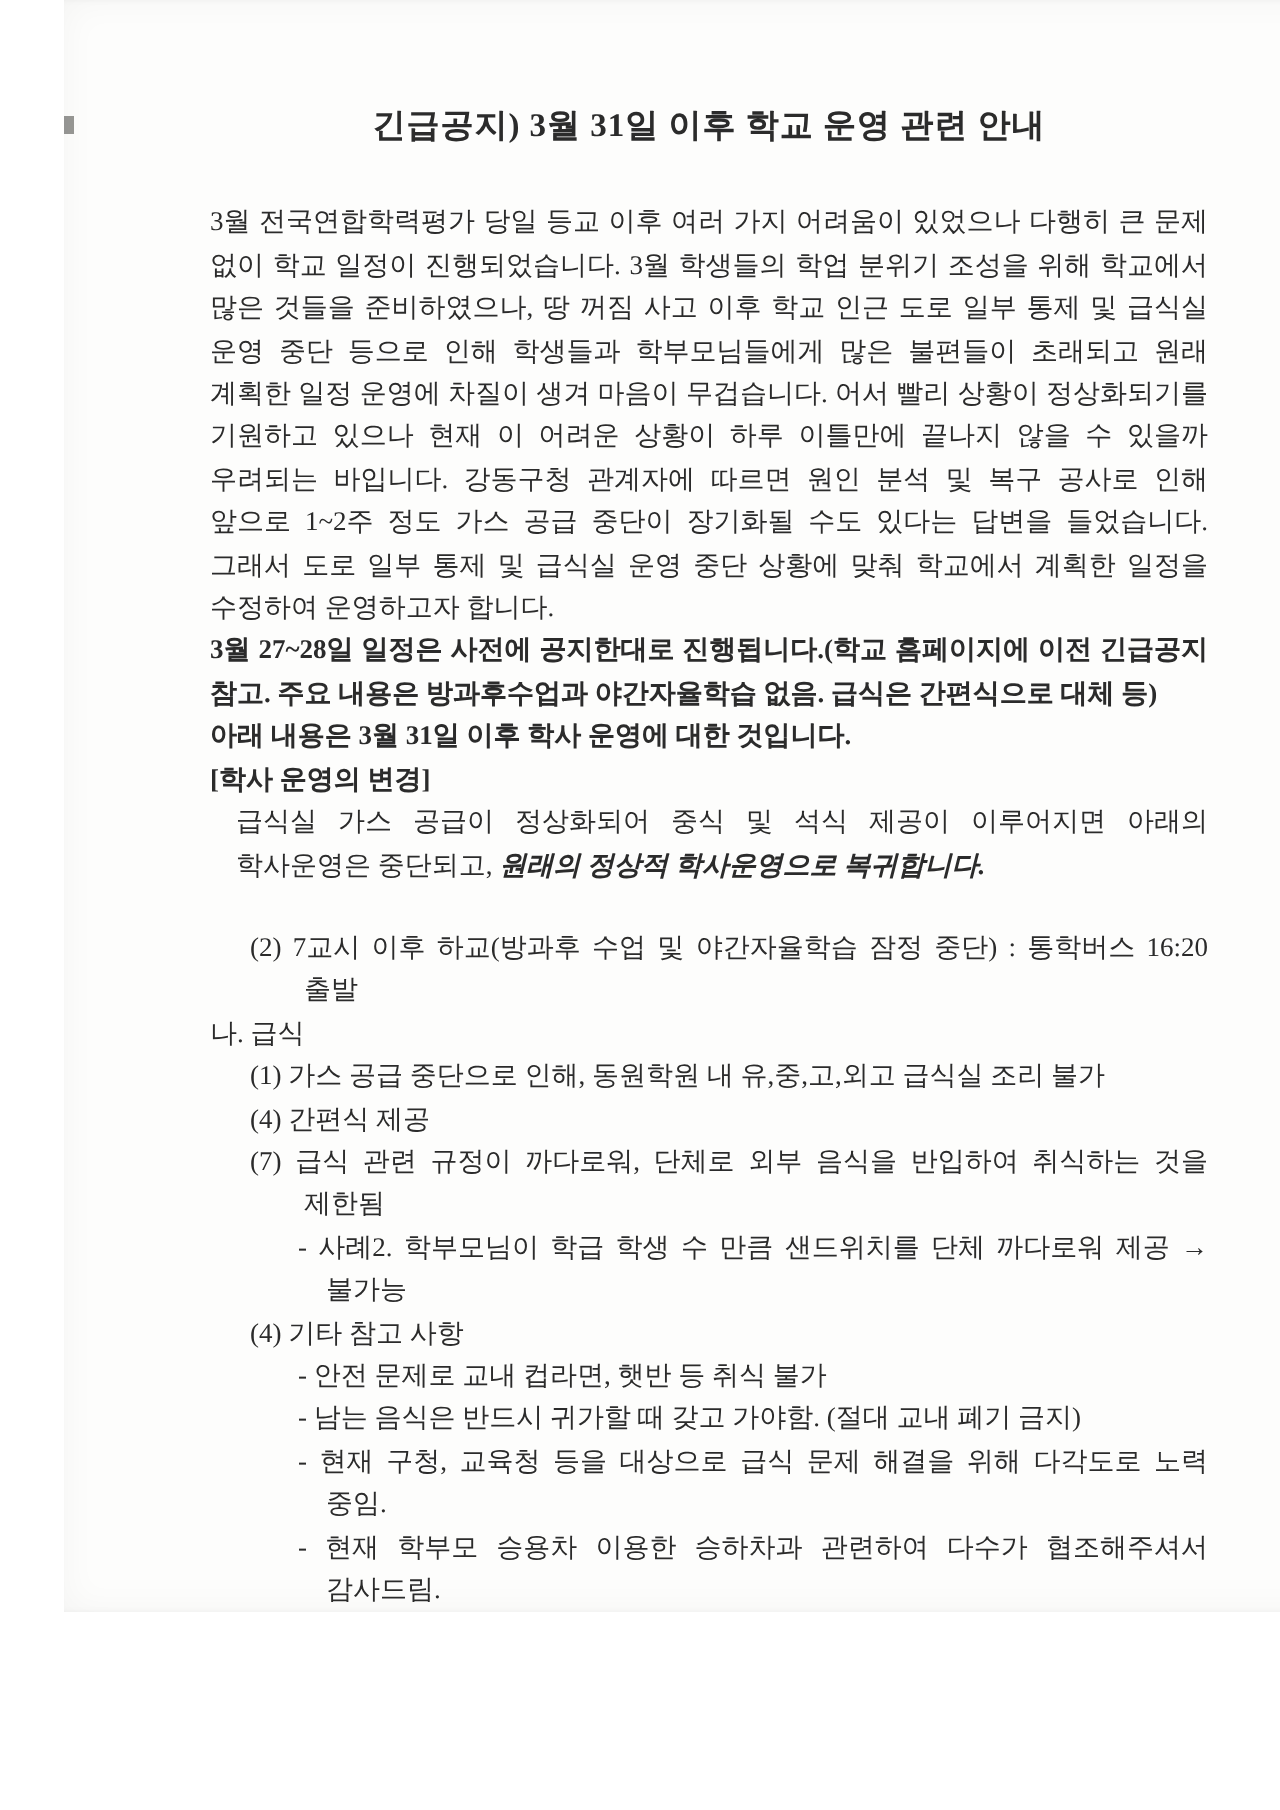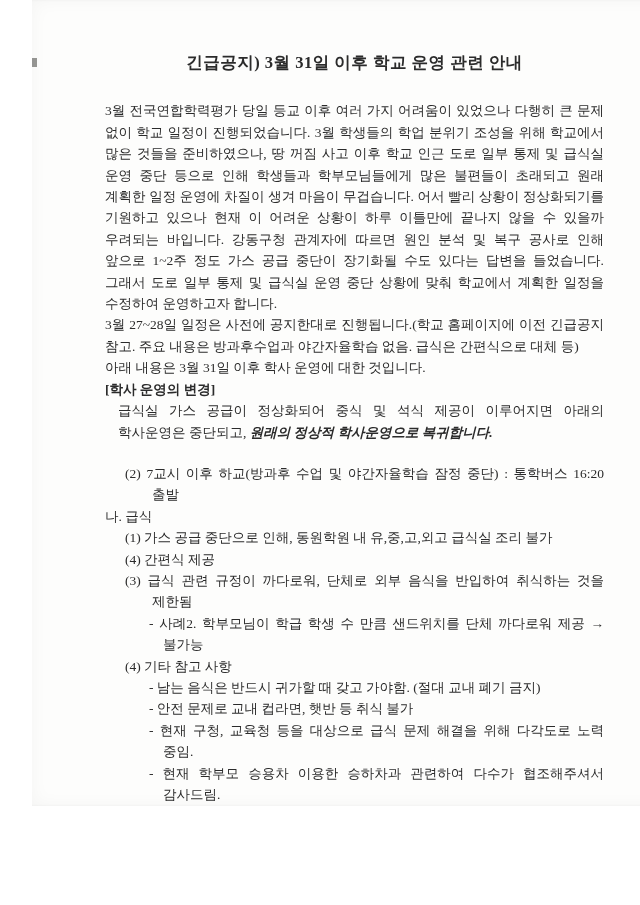--- a/index.html
+++ b/index.html
@@ -28,21 +28,21 @@
     font-size: 16.5px;
     letter-spacing: 0.5px;
     margin: 0 0 27px 0;
   }
   p.block {
     margin: 0;
     text-align: justify;
     word-break: keep-all;
   }
   .gap-sm { margin-bottom: 14px; }
-  .gap-md { margin-bottom: 21px; }
+  .gap-md { margin-bottom: 21px; font-weight: bold; }
   .section-header {
     font-weight: bold;
     margin: 0;
   }
   .section-body {
     margin: 0 0 0 13px;
     text-align: justify;
     word-break: keep-all;
   }
   .section-body .bold { font-weight: bold; font-style: italic; }
@@ -78,22 +78,22 @@
   <p class="block gap-md">아래 내용은 3월 31일 이후 학사 운영에 대한 것입니다.</p>
 
   <p class="section-header">[학사 운영의 변경]</p>
   <p class="section-body"><span>급식실 가스 공급이 정상화되어 중식 및 석식 제공이 이루어지면 아래의 학사운영은 중단되고, </span><span class="bold">원래의 정상적 학사운영으로 복귀합니다.</span></p>
 
   <div class="outline">
     <p class="line lv-num">(2) 7교시 이후 하교(방과후 수업 및 야간자율학습 잠정 중단) : 통학버스 16:20 출발</p>
     <p class="line lv-ga">나. 급식</p>
     <p class="line lv-num">(1) 가스 공급 중단으로 인해, 동원학원 내 유,중,고,외고 급식실 조리 불가</p>
     <p class="line lv-num">(4) 간편식 제공</p>
-    <p class="line lv-num">(3) 급식 관련 규정이 까다로워, 단체로 외부 음식을 반입하여 취식하는 것을 제한됨</p>
+    <p class="line lv-num">(7) 급식 관련 규정이 까다로워, 단체로 외부 음식을 반입하여 취식하는 것을 제한됨</p>
     <p class="line lv-dash">- 사례2. 학부모님이 학급 학생 수 만큼 샌드위치를 단체 까다로워 제공 → 불가능</p>
     <p class="line lv-num">(4) 기타 참고 사항</p>
+    <p class="line lv-dash">- 안전 문제로 교내 컵라면, 햇반 등 취식 불가</p>
     <p class="line lv-dash">- 남는 음식은 반드시 귀가할 때 갖고 가야함. (절대 교내 폐기 금지)</p>
-    <p class="line lv-dash">- 안전 문제로 교내 컵라면, 햇반 등 취식 불가</p>
     <p class="line lv-dash">- 현재 구청, 교육청 등을 대상으로 급식 문제 해결을 위해 다각도로 노력 중임.</p>
     <p class="line lv-dash">- 현재 학부모 승용차 이용한 승하차과 관련하여 다수가 협조해주셔서 감사드림.</p>
 
   </div>
 </div>
 
 </body></html>

